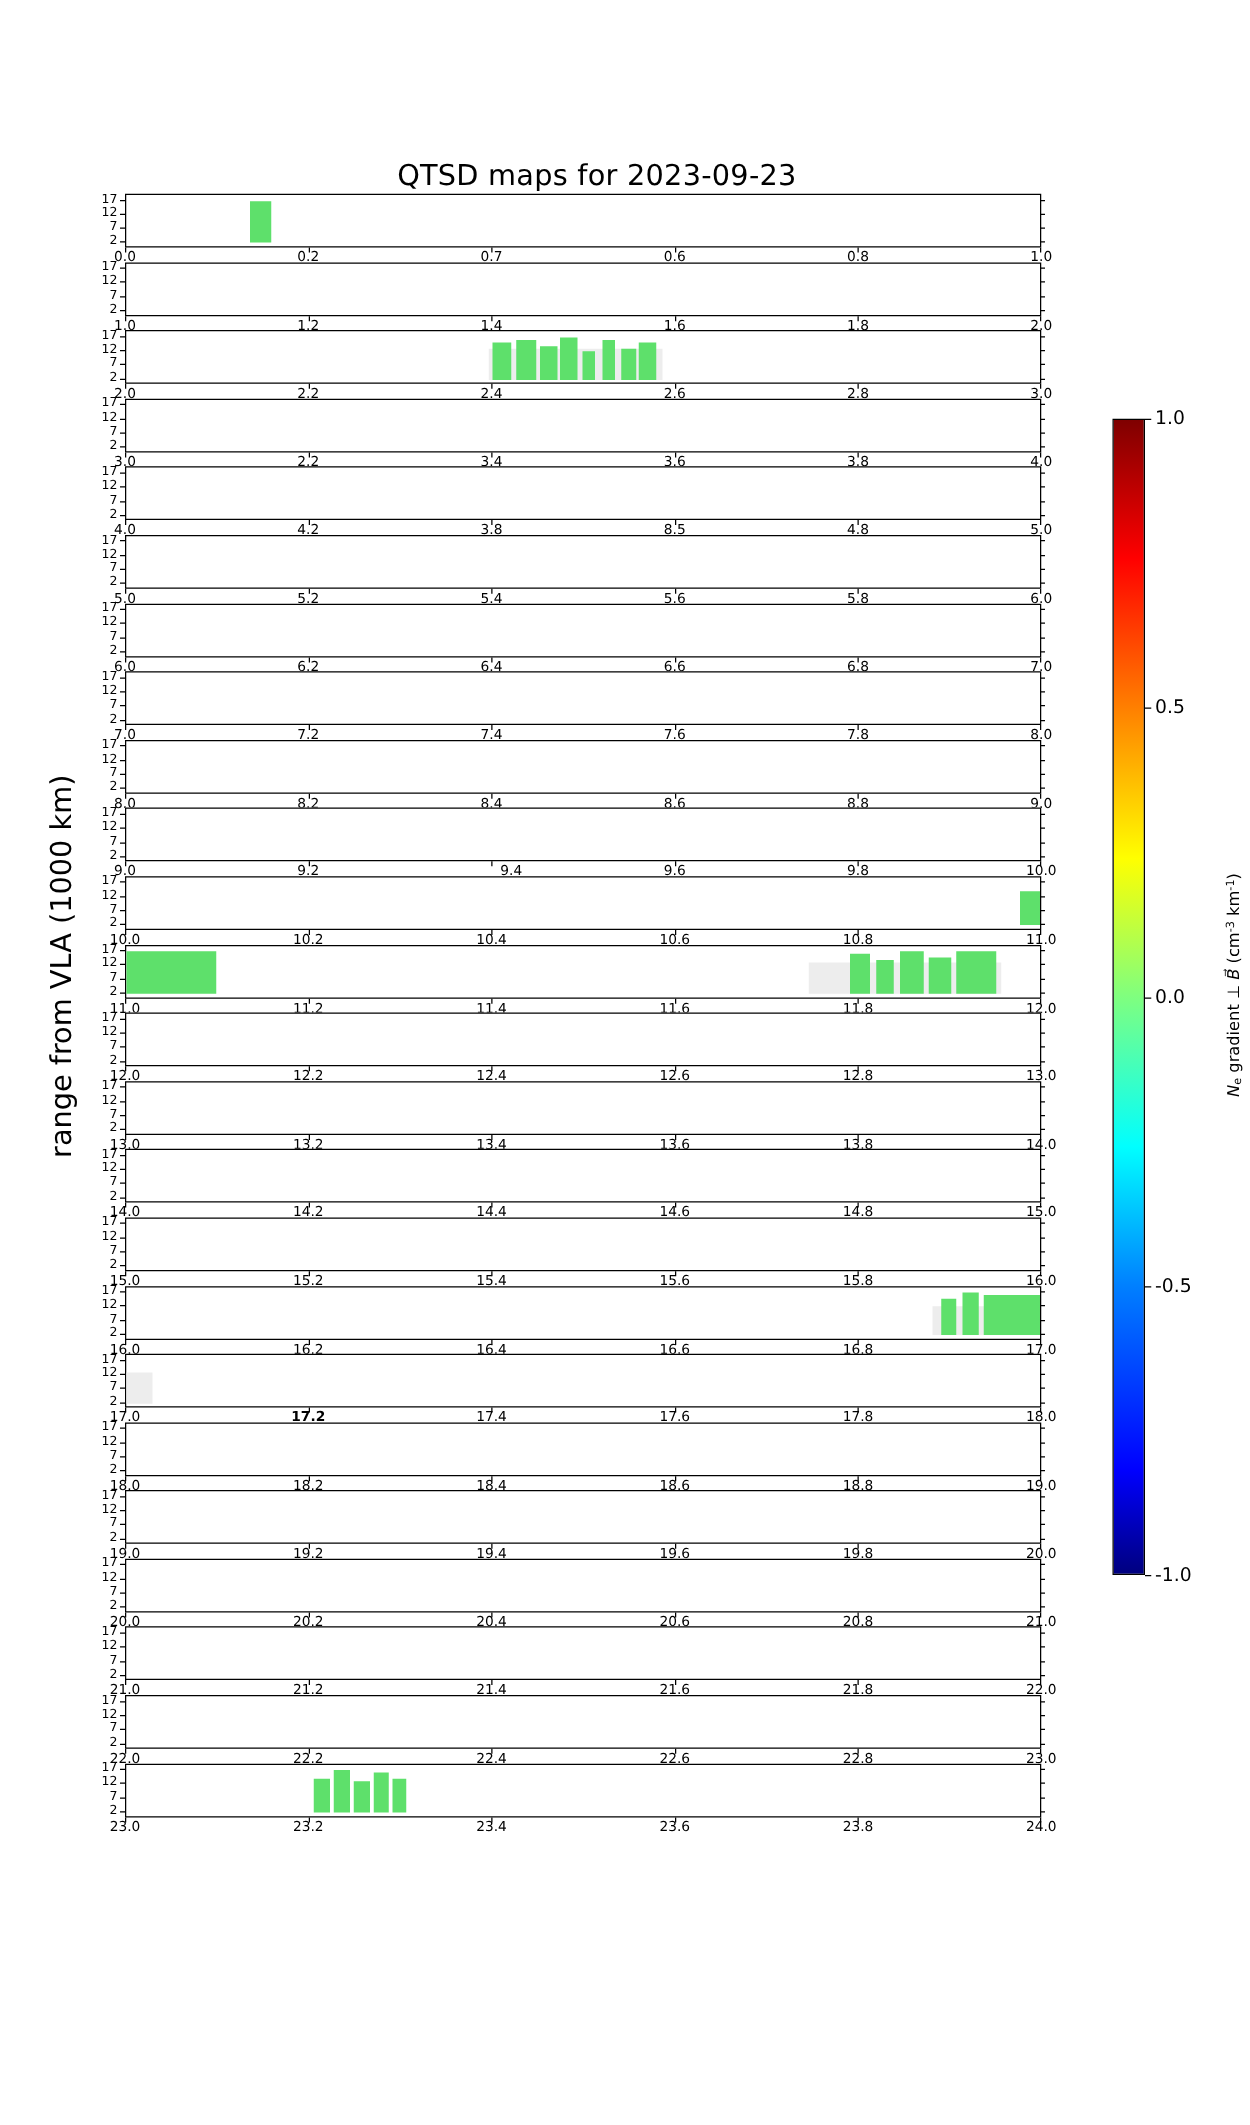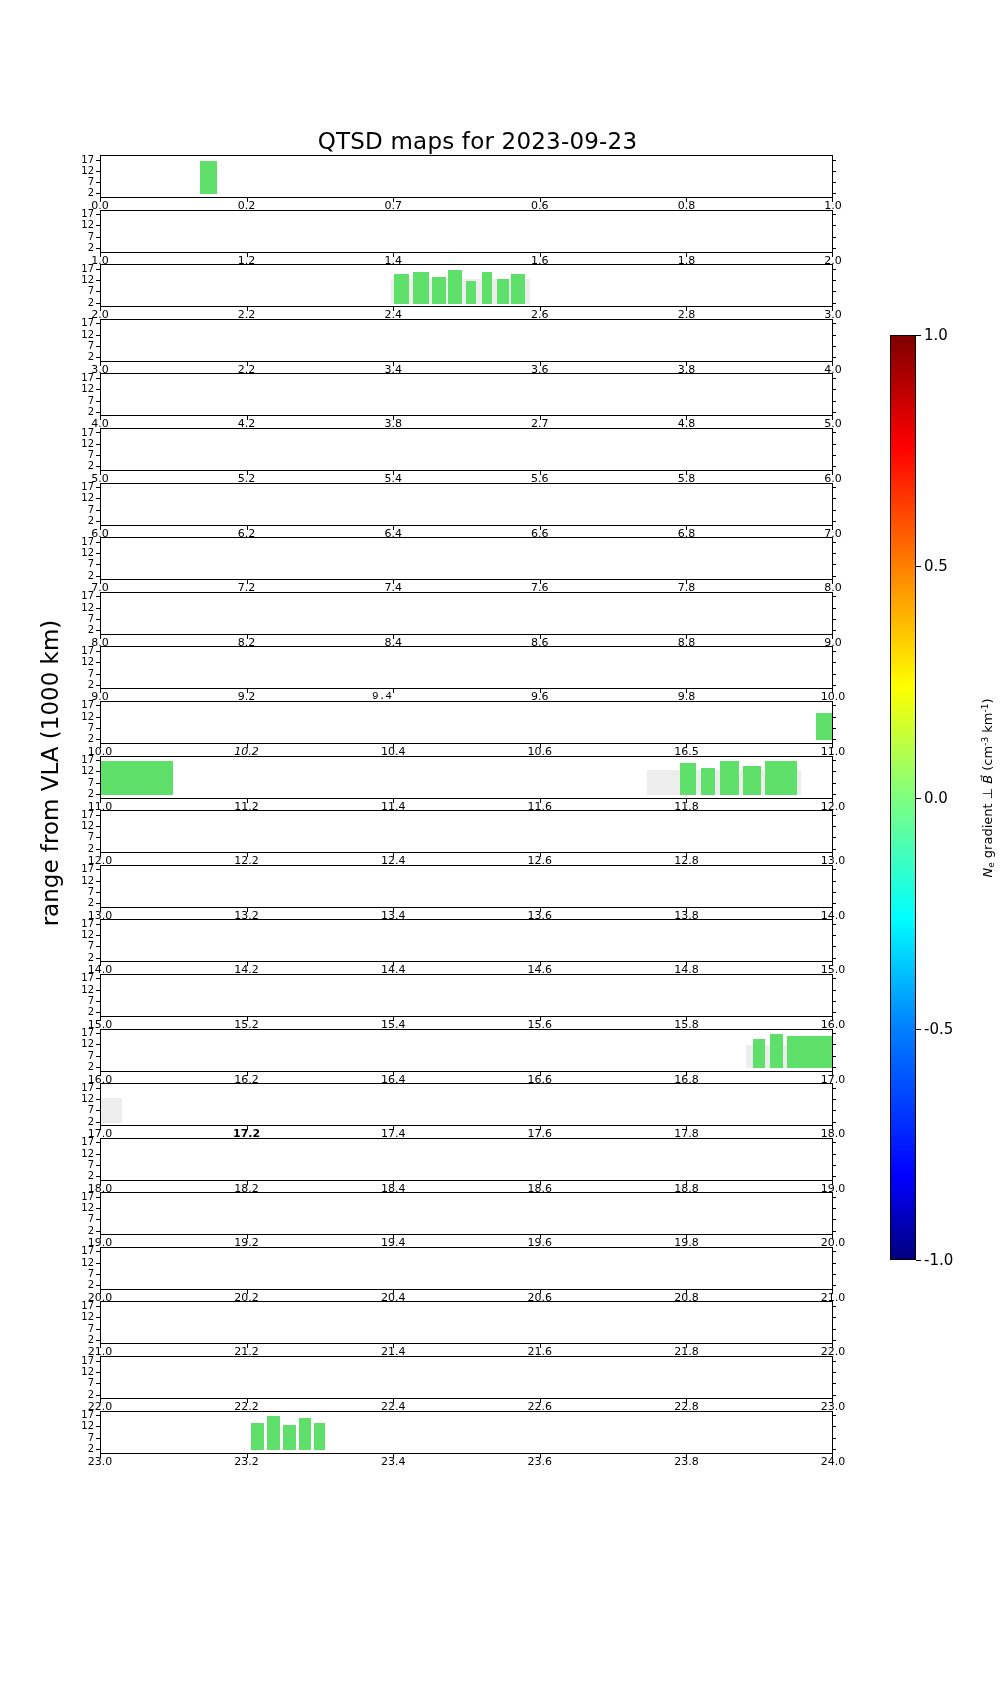--- a/index.html
+++ b/index.html
@@ -334,21 +334,21 @@
         <div class="ytick" style="top: 4.53px;"></div>
         <div class="ytick-label" style="top: -0.47px;">17</div>
         <div class="ytick" style="left: 732px; top: 4.53px;"></div>
         <div class="xtick" style="left: 0px;"></div>
         <div class="xtick-label" style="left: 0px;">4.0</div>
         <div class="xtick" style="left: 146.6px;"></div>
         <div class="xtick-label" style="left: 146.6px;">4.2</div>
         <div class="xtick" style="left: 293.2px;"></div>
         <div class="xtick-label" style="left: 293.2px;">3.8</div>
         <div class="xtick" style="left: 439.8px;"></div>
-        <div class="xtick-label" style="left: 439.8px;">2.7</div>
+        <div class="xtick-label" style="left: 439.8px;">8.5</div>
         <div class="xtick" style="left: 586.4px;"></div>
         <div class="xtick-label" style="left: 586.4px;">4.8</div>
         <div class="xtick" style="left: 732px;"></div>
         <div class="xtick-label" style="left: 733px;">5.0</div>
       </div>
       <div class="panel-wrap">
         <div class="panel">
           <div class="plotarea"></div>
         </div>
         <div class="ytick" style="top: 38.47px;"></div>
@@ -477,21 +477,21 @@
         <div class="ytick-label" style="top: 10.84px;">12</div>
         <div class="ytick" style="left: 732px; top: 15.84px;"></div>
         <div class="ytick" style="top: 4.53px;"></div>
         <div class="ytick-label" style="top: -0.47px;">17</div>
         <div class="ytick" style="left: 732px; top: 4.53px;"></div>
         <div class="xtick" style="left: 0px;"></div>
         <div class="xtick-label" style="left: 0px;">9.0</div>
         <div class="xtick" style="left: 146.6px;"></div>
         <div class="xtick-label" style="left: 146.6px;">9.2</div>
         <div class="xtick" style="left: 293.2px;"></div>
-        <div class="xtick-label" style="left: 282px; font-family: Liberation Mono, monospace;">9.4</div>
+        <div class="xtick-label" style="left: 309px;">9.4</div>
         <div class="xtick" style="left: 439.8px;"></div>
         <div class="xtick-label" style="left: 439.8px;">9.6</div>
         <div class="xtick" style="left: 586.4px;"></div>
         <div class="xtick-label" style="left: 586.4px;">9.8</div>
         <div class="xtick" style="left: 732px;"></div>
         <div class="xtick-label" style="left: 733px;">10.0</div>
       </div>
       <div class="panel-wrap">
         <div class="panel">
           <div class="plotarea">
@@ -506,27 +506,27 @@
         <div class="ytick" style="left: 732px; top: 27.16px;"></div>
         <div class="ytick" style="top: 15.84px;"></div>
         <div class="ytick-label" style="top: 10.84px;">12</div>
         <div class="ytick" style="left: 732px; top: 15.84px;"></div>
         <div class="ytick" style="top: 4.53px;"></div>
         <div class="ytick-label" style="top: -0.47px;">17</div>
         <div class="ytick" style="left: 732px; top: 4.53px;"></div>
         <div class="xtick" style="left: 0px;"></div>
         <div class="xtick-label" style="left: 0px;">10.0</div>
         <div class="xtick" style="left: 146.6px;"></div>
-        <div class="xtick-label" style="left: 146.6px; font-style: italic;">10.2</div>
+        <div class="xtick-label" style="left: 146.6px;">10.2</div>
         <div class="xtick" style="left: 293.2px;"></div>
         <div class="xtick-label" style="left: 293.2px;">10.4</div>
         <div class="xtick" style="left: 439.8px;"></div>
         <div class="xtick-label" style="left: 439.8px;">10.6</div>
         <div class="xtick" style="left: 586.4px;"></div>
-        <div class="xtick-label" style="left: 586.4px;">16.5</div>
+        <div class="xtick-label" style="left: 586.4px;">10.8</div>
         <div class="xtick" style="left: 732px;"></div>
         <div class="xtick-label" style="left: 733px;">11.0</div>
       </div>
       <div class="panel-wrap">
         <div class="panel">
           <div class="plotarea">
             <div class="blob green" style="left: 0px; width: 71.83px; top: 4.53px; height: 33.95px;"></div>
             <div class="blob gray" style="left: 546.08px; width: 153.93px; top: 13.58px; height: 24.89px;"></div>
             <div class="blob green" style="left: 579.07px; width: 16.13px; top: 6.79px; height: 31.68px;"></div>
             <div class="blob green" style="left: 599.59px; width: 14.66px; top: 11.32px; height: 27.16px;"></div>

